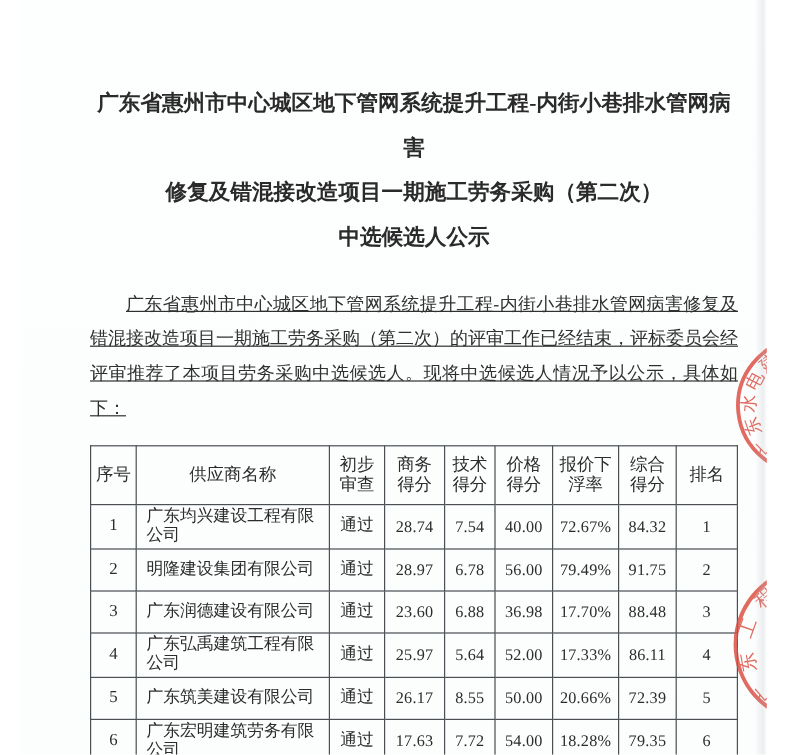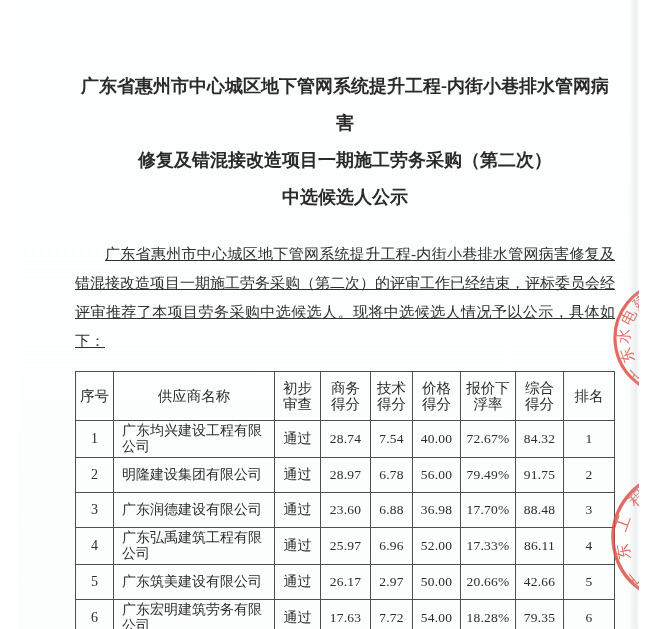--- a/index.html
+++ b/index.html
@@ -180,35 +180,35 @@
       <td class="num">36.98</td>
       <td class="num">17.70%</td>
       <td class="num">88.48</td>
       <td class="num">3</td>
     </tr>
           <tr>
       <td>4</td>
       <td class="supplier">广东弘禹建筑工程有限公司</td>
       <td>通过</td>
       <td class="num">25.97</td>
-      <td class="num">6.96</td>
+      <td class="num">5.64</td>
       <td class="num">52.00</td>
       <td class="num">17.33%</td>
       <td class="num">86.11</td>
       <td class="num">4</td>
     </tr>
           <tr>
       <td>5</td>
       <td class="supplier">广东筑美建设有限公司</td>
       <td>通过</td>
       <td class="num">26.17</td>
-      <td class="num">2.97</td>
+      <td class="num">8.55</td>
       <td class="num">50.00</td>
       <td class="num">20.66%</td>
-      <td class="num">42.66</td>
+      <td class="num">72.39</td>
       <td class="num">5</td>
     </tr>
           <tr>
       <td>6</td>
       <td class="supplier">广东宏明建筑劳务有限公司</td>
       <td>通过</td>
       <td class="num">17.63</td>
       <td class="num">7.72</td>
       <td class="num">54.00</td>
       <td class="num">18.28%</td>

